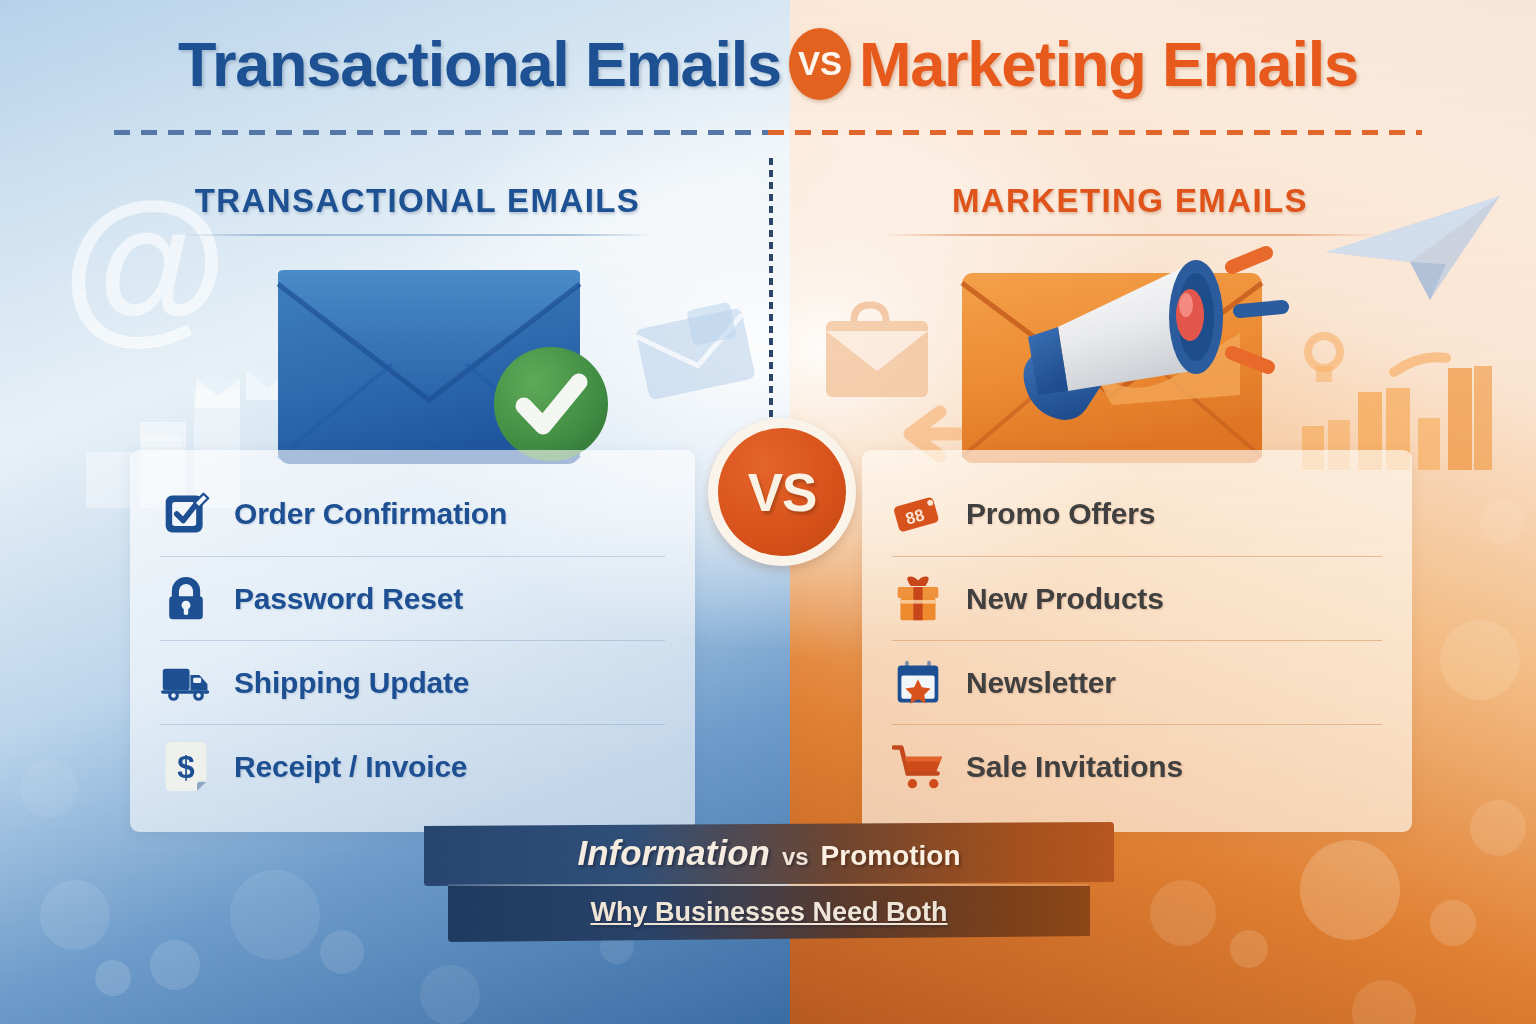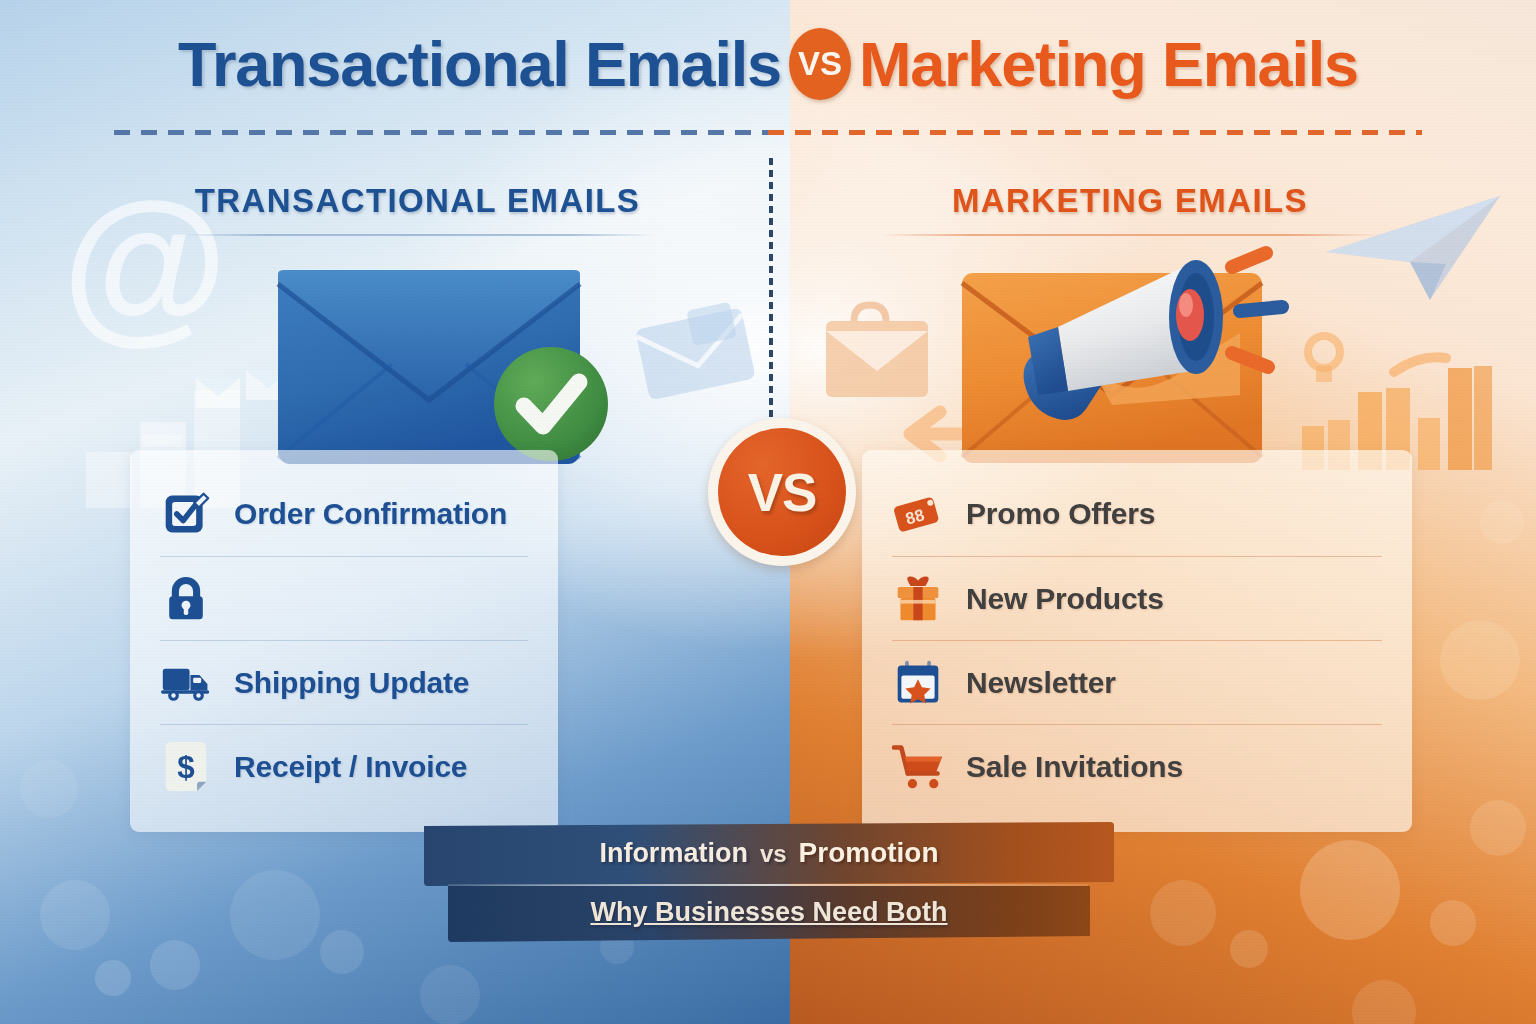--- a/index.html
+++ b/index.html
@@ -125,21 +125,21 @@
     background-image: repeating-linear-gradient(to bottom, #2b4668 0 7px, rgba(255,255,255,0.25) 7px 12px);
     z-index: 5;
   }
 
   
   .card {
     position: absolute; border-radius: 9px; padding: 22px 30px 26px 30px;
     z-index: 10;
   }
   .card.left {
-    left: 130px; top: 450px; width: 428px; height: 382px;
+    left: 130px; top: 450px; width: 565px; height: 382px;
     background: rgba(255,255,255,0.60);
     box-shadow: 0 3px 14px rgba(60,90,130,0.10);
   }
   .card.right {
     left: 862px; top: 450px; width: 550px; height: 382px;
     background: rgba(255,250,243,0.66);
     box-shadow: 0 3px 14px rgba(150,90,45,0.10);
   }
 
   .list { list-style: none; }
@@ -165,21 +165,21 @@
   .banner-wrap { position: absolute; left: 0; top: 822px; width: 1536px; z-index: 25; }
   .banner-top {
     position: absolute; left: 424px; top: 0; width: 690px; height: 64px;
     background: linear-gradient(to right, #27456f 0%, #2f4f78 30%, #6e452f 60%, #a4501d 86%, #b7571f 100%);
     clip-path: polygon(0 4px, 100% 0, 100% 60px, 0 64px);
     border-radius: 4px;
     display: flex; align-items: center; justify-content: center;
     box-shadow: 0 3px 8px rgba(40,40,60,0.25);
   }
   .banner-top-inner { display: flex; align-items: baseline; gap: 12px; transform: translateY(-1px); }
-  .b-info { font-size: 27px; font-weight: 700; color: #f6ece0; text-shadow: 2px 2px 3px rgba(20,25,45,0.5); }
+  .b-info { font-size: 35px; font-weight: 700; color: #f6ece0; text-shadow: 2px 2px 3px rgba(20,25,45,0.5); font-style: italic; }
   .b-vs { font-size: 24px; font-weight: 700; color: #f1e4d4; text-shadow: 2px 2px 3px rgba(20,25,45,0.5); }
   .b-promo { font-size: 28px; font-weight: 700; color: #fbf0e2; text-shadow: 2px 2px 3px rgba(60,25,10,0.5); }
 
   .banner-rule {
     position: absolute; left: 448px; top: 62px; width: 640px; height: 2px;
     background: linear-gradient(to right, rgba(240,230,215,0.15), rgba(240,230,215,0.85), rgba(240,230,215,0.15));
     z-index: 27;
   }
 
   .banner-bot {
@@ -393,20 +393,21 @@
 
       <li>
         <span class="item-icon">
           <svg viewBox="0 0 52 52" width="46" height="46">
             <path d="M14 24 V17 a12 12 0 0 1 24 0 V24" fill="none" stroke="#1d4f93" stroke-width="8"></path>
             <rect x="7" y="23" width="38" height="26" rx="4" fill="#1d4f93"></rect>
             <circle cx="26" cy="33" r="5" fill="#eef3f9"></circle>
             <rect x="23.5" y="34" width="5" height="10" rx="2" fill="#eef3f9"></rect>
           </svg>
         </span>
+        <span class="item-label">Password Reset</span>
       </li>
 
       <li>
         <span class="item-icon">
           <svg viewBox="0 0 56 44" width="50" height="42">
             <rect x="2" y="6" width="30" height="24" rx="3" fill="#1d4f93"></rect>
             <path d="M33 13 h10 l9 10 v7 h-19 Z" fill="#1d4f93"></path>
             <rect x="36" y="16" width="9" height="6" rx="1.5" fill="#eef3f9"></rect>
             <rect x="0" y="30" width="54" height="4" rx="2" fill="#1d4f93"></rect>
             <circle cx="14" cy="36" r="6" fill="#1d4f93"></circle>

